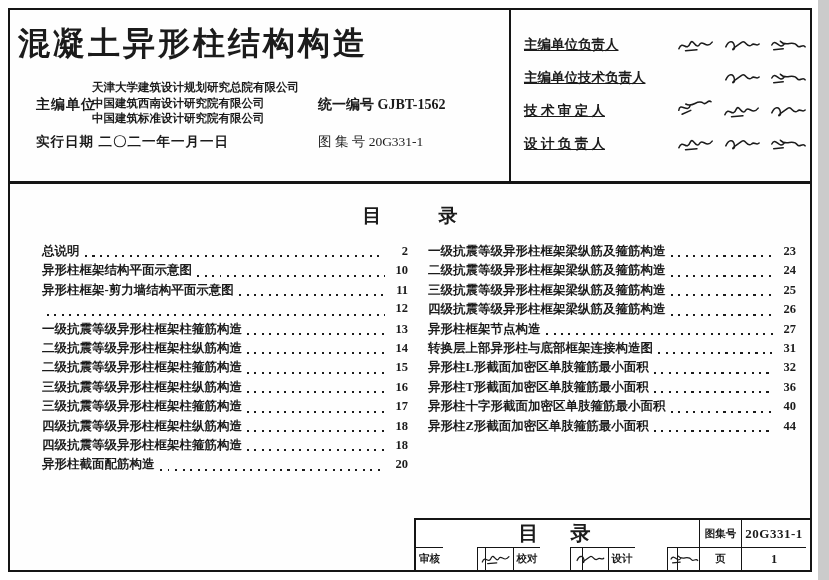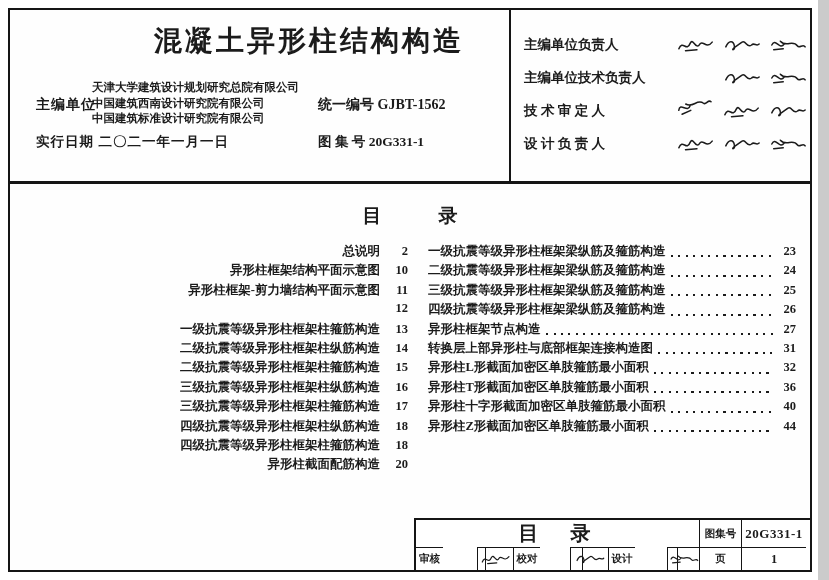--- a/index.html
+++ b/index.html
@@ -24,71 +24,72 @@
     position:absolute; left:8px; top:181px; width:804px; height:3px;
     background:#151515;
   }
   .header-vdivider {
     position:absolute; left:509px; top:8px; width:2px; height:176px;
     background:#151515;
   }
   
   .doc-title {
     position:absolute; left:18px; top:22px; width:446px;
-    text-align:right; font-size:28px; font-weight:bold;
+    text-align:left; font-size:32px; font-weight:bold;
     letter-spacing:3px; white-space:nowrap;
   }
   .editor-label {
     position:absolute; left:36px; top:96px; font-size:14px;
     font-weight:600; letter-spacing:1px; white-space:nowrap;
   }
   .editor-list {
     position:absolute; left:92px; top:80px; font-size:11.5px;
     font-weight:600; line-height:15.5px; white-space:nowrap;
   }
   .uni-no {
     position:absolute; left:318px; top:96px; font-size:14px;
     font-weight:600; white-space:nowrap;
   }
   .date-row {
     position:absolute; left:36px; top:133px; font-size:13.5px;
     font-weight:600; letter-spacing:1px; white-space:nowrap;
   }
   .atlas-row {
     position:absolute; left:318px; top:133px; font-size:13.5px;
-    font-weight:700; white-space:nowrap;
+    font-weight:400; white-space:nowrap;
   }
   
   .officials {
     position:absolute; left:524px; top:28px; width:284px;
   }
   .official-row {
     display:flex; align-items:center; height:33px;
   }
   .official-label {
     width:148px; font-size:13.5px; font-weight:600; white-space:nowrap;
     flex:0 0 auto;
+    text-decoration:underline;
   }
   .sig-area {
     flex:1 1 auto; display:flex; justify-content:flex-end;
     align-items:center; gap:6px;
   }
   .sig { flex:0 0 auto; }
   .sig svg { display:block; }
   .sig.tilt { transform:rotate(-18deg) translateY(-6px); }
   
   .toc-heading {
     position:absolute; left:8px; top:203px; width:804px;
     text-align:center; font-size:19px; font-weight:bold;
     white-space:pre;
   }
   .toc-col {
     position:absolute; top:243px; display:flex; flex-direction:column;
   }
-  .toc-col.left  { left:42px;  width:366px;align-items:flex-end; }
+  .toc-col.left  { left:42px;  width:366px; }
   .toc-col.right { left:428px; width:368px; }
   .toc-row {
     display:flex; align-items:baseline; height:19.4px;
     font-size:12.5px; font-weight:600; white-space:nowrap;
   }
   .toc-title { flex:0 0 auto; }
   .toc-dots {
     flex:1 1 auto; align-self:flex-end; height:2px;
     margin:0 3px 5px 5px;
     background:repeating-linear-gradient(90deg,#1b1b1b 0 2px,transparent 2px 7.5px);

